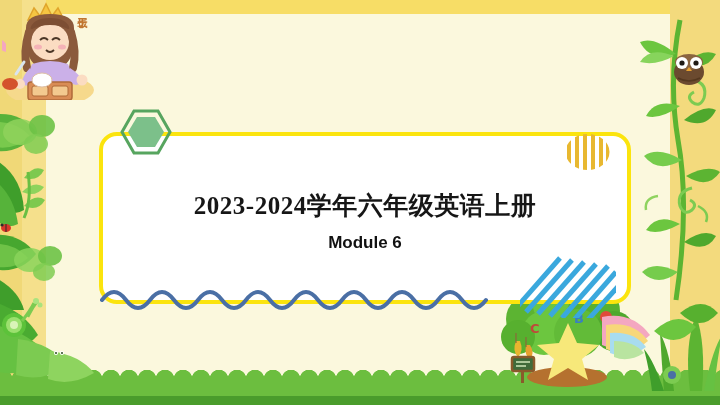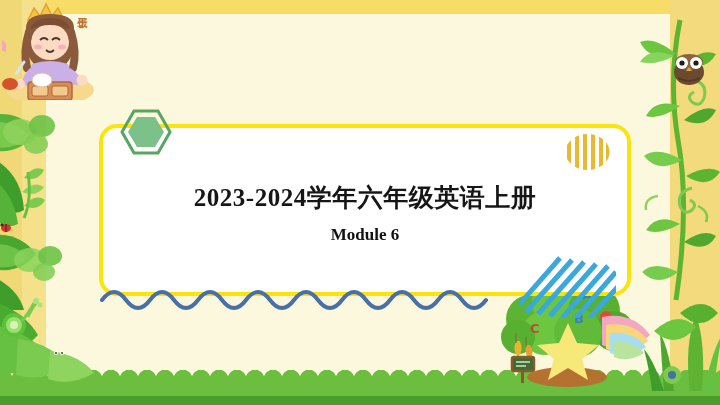--- a/index.html
+++ b/index.html
@@ -73,21 +73,21 @@
     left: 0; bottom: 0;
     width: 100%;
     height: 9px;
     background: #4a9c2c;
   }
 
   
   .card {
     position: absolute;
     left: 99px;
-    top: 124px;
+    top: 132px;
     width: 532px;
     height: 172px;
     background: #ffffff;
     border: 4px solid #fbe40d;
     border-radius: 18px;
     box-sizing: border-box;
     z-index: 20;
   }
   .card-inner {
     position: absolute;
@@ -107,21 +107,21 @@
     line-height: 40px;
     white-space: nowrap;
     font-family: "Liberation Serif", "DejaVu Serif", serif;
   }
   .module-line {
     color: #111111;
     font-size: 17px;
     font-weight: 700;
     line-height: 26px;
     margin-top: 4px;
-    font-family: Liberation Serif, serif;
+    font-family: Liberation Sans, sans-serif;
   }
 
   
   .hexagon {
     position: absolute;
     left: 120px; top: 108px;
     width: 52px; height: 48px;
     z-index: 25;
   }
   .stripe-oval {

